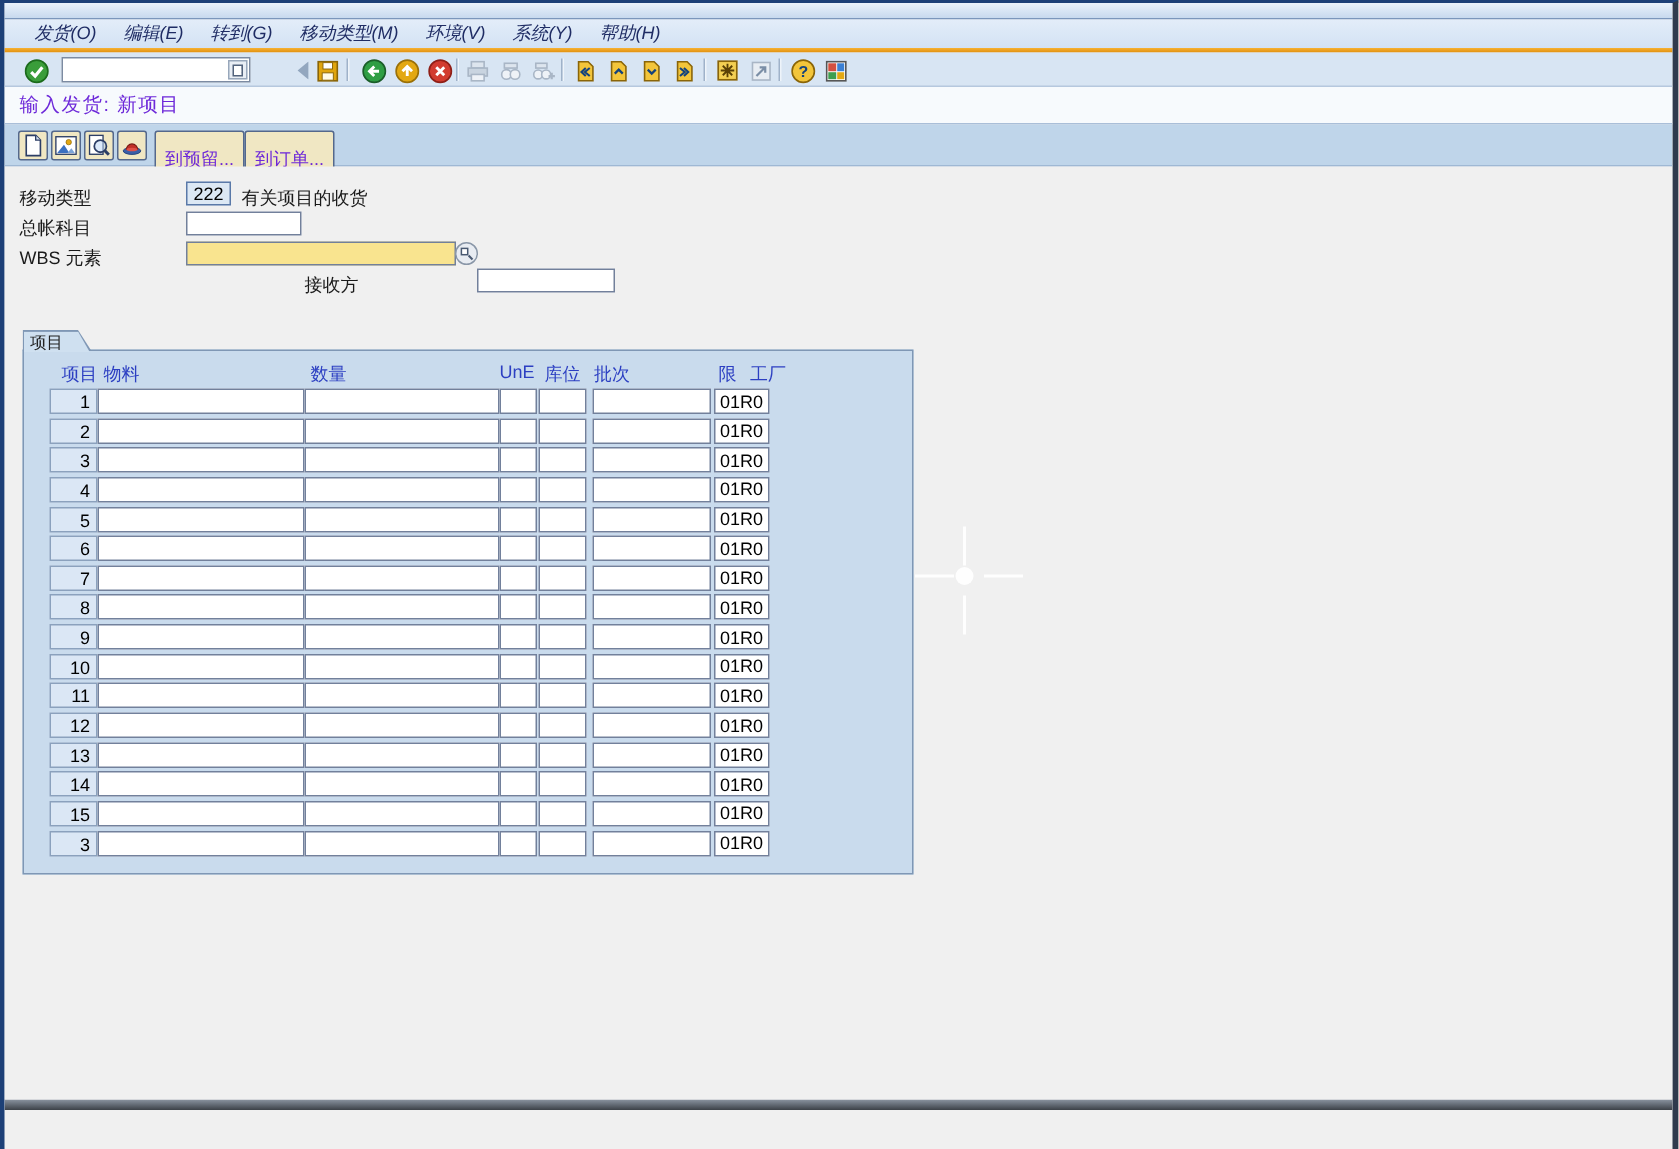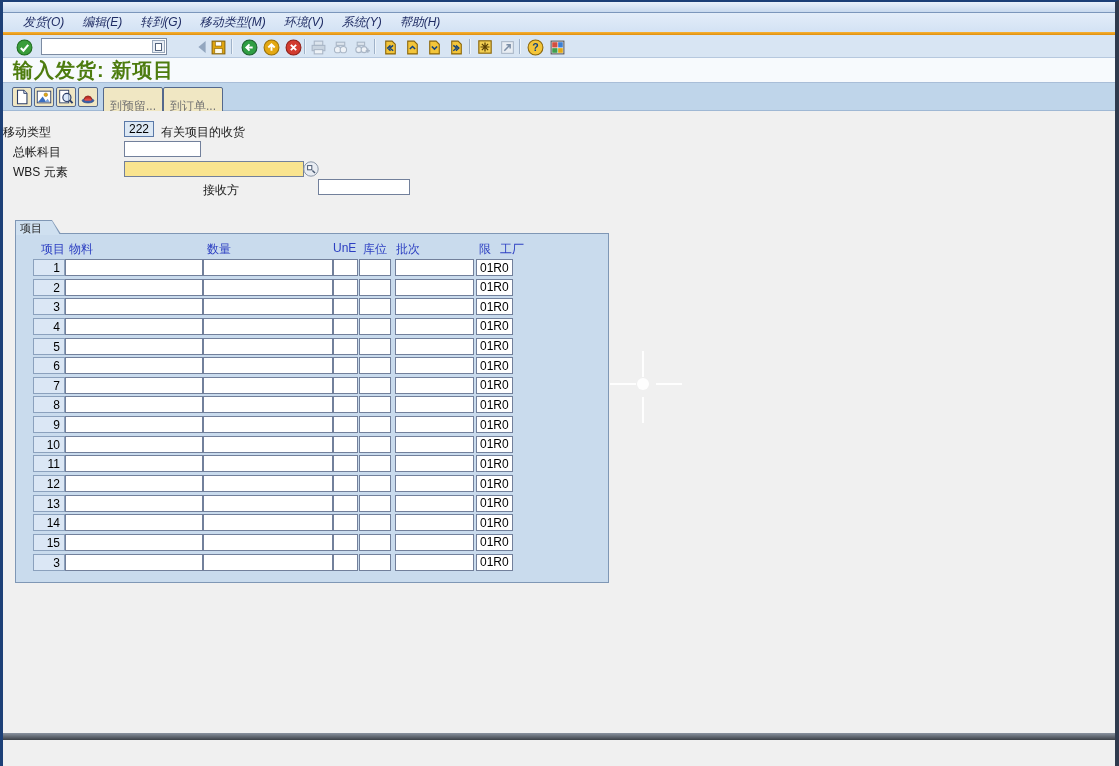--- a/index.html
+++ b/index.html
@@ -21,24 +21,24 @@
   .tbtn{position:absolute; top:3px; width:18px; height:18px; display:flex; align-items:center; justify-content:center;}
   .tsep{position:absolute; top:4px; width:1px; height:15px; background:#9fb2c9; box-shadow:1px 0 0 #eef4fa;}
   .cmd-field{position:absolute; left:38px; top:3px; width:126px; height:17px; background:#fff; border:1px solid #7c8ba2; display:flex; align-items:center; justify-content:flex-end; padding-right:1px;}
   .cmd-field input{flex:1; border:none; outline:none; height:13px; font-size:11px; min-width:0;}
   .cmd-drop{width:13px; height:13px; background:#e9eef5; border:1px solid #98a7bb; display:flex; align-items:center; justify-content:center;}
   .cmd-drop i{display:block; width:7px; height:8px; background:
      linear-gradient(#fff,#fff) 0 0/7px 8px, repeating-linear-gradient(#53637d 0 1px, transparent 1px 3px) 0 1px/7px 7px; border:1px solid #53637d;}
 
   
   .titleband{height:25px; background:#f7fafd; border-bottom:1px solid #a9bed8; display:flex; align-items:center; padding-left:10px;}
-  .page-title{font-size:20px; font-weight:bold; color:#4d7c0f; letter-spacing:1px;}
+  .page-title{font-size:13px; font-weight:normal; color:#6d28d9; letter-spacing:1px;}
   .apptoolbar{position:relative; height:28px; background:#bfd5ea; border-bottom:1px solid #9fb8d4;}
   .abtn{position:absolute; top:4px; width:20px; height:20px; background:#f0e7c3; border:1px solid #54688c; border-radius:2px; display:flex; align-items:center; justify-content:center;}
-  .atxt{position:absolute; top:4px; height:38px; background:#f0e7c3; border:1px solid #54688c; border-radius:2px; font-size:12px; color:#737373; display:flex; align-items:center; justify-content:center; padding:0 6px; white-space:nowrap;}
+  .atxt{position:absolute; top:4px; height:38px; background:#f0e7c3; border:1px solid #54688c; border-radius:2px; font-size:12px; color:#6d28d9; display:flex; align-items:center; justify-content:center; padding:0 6px; white-space:nowrap;}
 
   
   .logo{position:absolute; top:0; right:0; width:136px; height:57px; z-index:6;
     background:
       radial-gradient(circle at 74% 64%, rgba(255,255,255,.9) 0 3px, rgba(150,185,220,.8) 4px 6px, rgba(230,242,252,.85) 7px 10px, rgba(160,195,228,.7) 11px 14px, rgba(225,240,252,.7) 15px 19px, rgba(170,200,230,.55) 20px 24px, rgba(220,236,250,.55) 25px 30px, rgba(180,208,234,.4) 31px 36px, #bcd2e9 37px),
       #bcd2e9;}
   .logo-navy{position:absolute; left:0; top:0; width:100%; height:34px; background:linear-gradient(100deg,#24477f,#122c55);
     clip-path:polygon(0 0, 100% 0, 100% 16%, 46% 100%, 0 100%);}
   .logo-navy span{position:absolute; left:18px; top:5px; color:#fff; font-weight:bold; font-style:italic; font-size:21px; letter-spacing:1px;}
 
@@ -272,21 +272,21 @@
     <div class="atxt" style="left:100px; min-width:52px">
         <span>到预留...</span>
       </div>
     <div class="atxt" style="left:160px; min-width:54px">
         <span>到订单...</span>
       </div>
   </div>
 
   <div class="client">
 
-    <span class="flabel" style="left:0; top:13px">移动类型</span>
+    <span class="flabel" style="left:10px; top:13px">移动类型</span>
     <input class="field fld-move" style="left: 121px; top: 10px; width: 30px;" readonly="" value="222">
     <span class="flabel" style="left:158px; top:13px">有关项目的收货</span>
 
     <span class="flabel" style="left:10px; top:33px">总帐科目</span>
     <input class="field" style="left: 121px; top: 30px; width: 77px;" value="">
 
     <span class="flabel" style="left:10px; top:53px">WBS 元素</span>
     <input class="field fld-wbs" style="left: 121px; top: 50px; width: 180px;" value="">
     <span class="matchcode" style="left:300px; top:50px">
       <svg width="16" height="16" viewBox="0 0 16 16">

